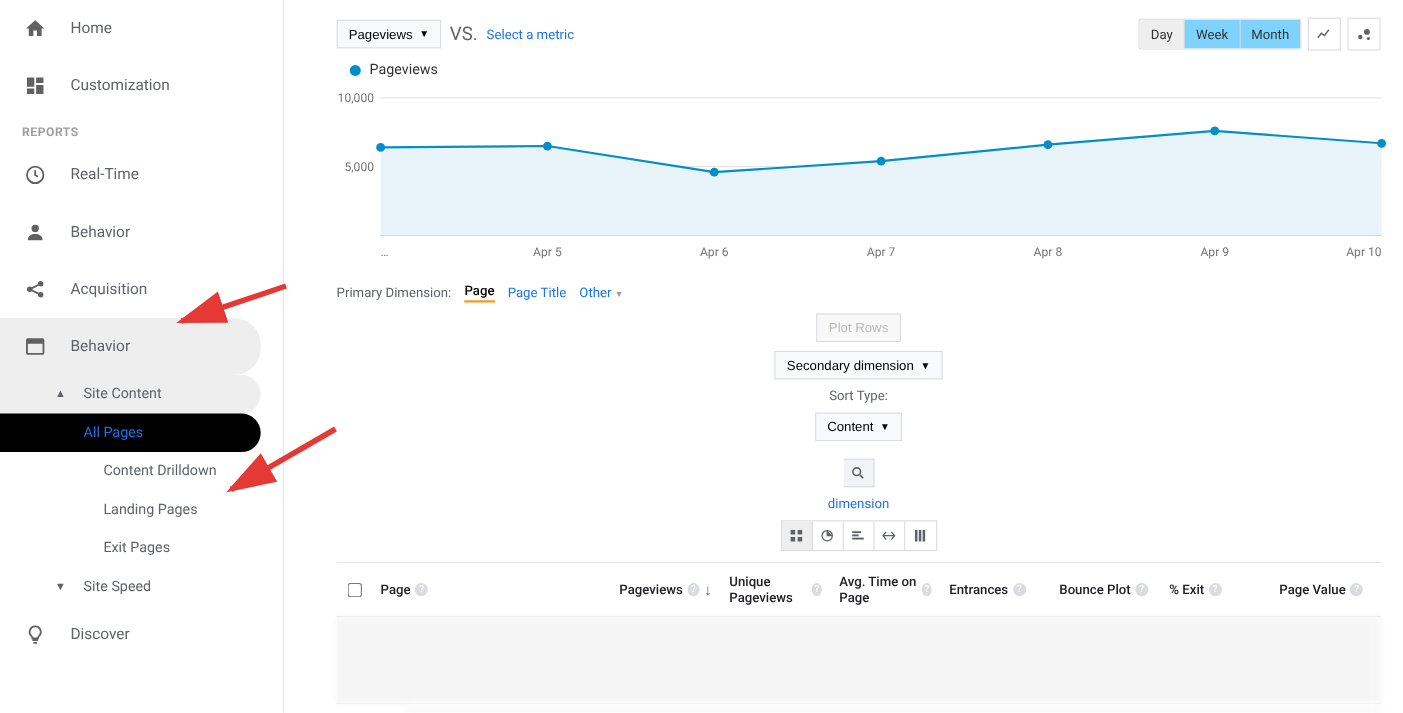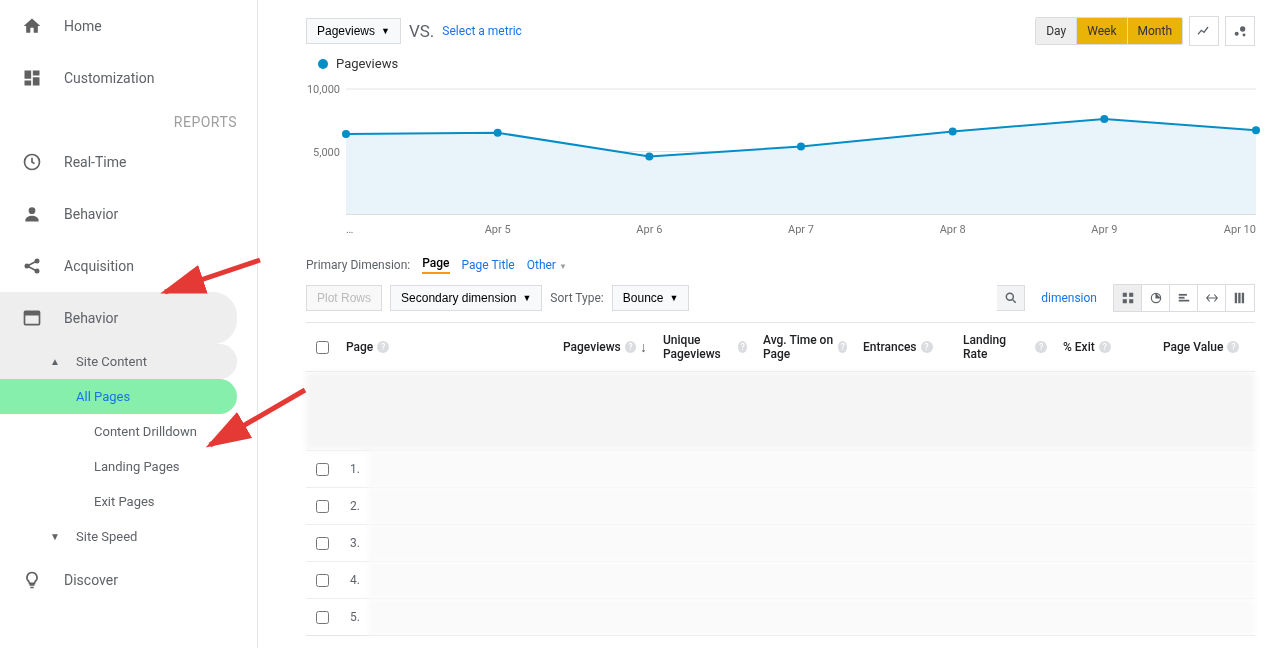--- a/index.html
+++ b/index.html
@@ -4,51 +4,51 @@
 <style>
 * { margin: 0; padding: 0; box-sizing: border-box; }
 body { font-family: Roboto, Arial, sans-serif; font-size: 13px; color: #333; background: #fff; width: 1275px; height: 648px; overflow: hidden; }
 .container { display: flex; height: 100%; gap: 28px; }
 
 
 .sidebar { width: 258px; background: #fff; border-right: 1px solid #e5e5e5; overflow-y: auto; }
 .nav-item { display: flex; align-items: center; padding: 14px 20px; color: #5f6368; cursor: pointer; font-size: 14px; }
 .nav-item .icon { width: 24px; height: 24px; margin-right: 20px; display: flex; align-items: center; justify-content: center; color: #616161; }
 .nav-item.active { background: #eee; border-radius: 0 24px 24px 0; margin-right: 20px; }
-.nav-section-label { padding: 10px 20px 6px; font-size: 14px; color: #9e9e9e; font-weight: 400; letter-spacing: 0.5px; text-align: right; }
+.nav-section-label { padding: 10px 20px 6px; font-size: 11px; color: #9e9e9e; font-weight: 700; letter-spacing: 0.5px; }
 .nav-sub { padding: 10px 20px 10px 76px; color: #5f6368; cursor: pointer; font-size: 13px; }
 .nav-sub.expanded { display: flex; align-items: center; padding-left: 50px; }
 .nav-sub.expanded .caret { width: 20px; margin-right: 6px; font-size: 10px; }
-.nav-sub.highlight { background: #86efac; color: #1a73e8; border-radius: 0 20px 20px 0; margin-right: 20px; }
+.nav-sub.highlight { background: #000000; color: #1a73e8; border-radius: 0 20px 20px 0; margin-right: 20px; }
 .nav-sub-sub { padding: 10px 20px 10px 94px; color: #5f6368; cursor: pointer; font-size: 13px; }
 
 
 .main { flex: 1; padding: 16px 20px; overflow: hidden; }
 .topbar { display: flex; align-items: center; justify-content: space-between; margin-bottom: 10px; }
 .topbar-left { display: flex; align-items: center; gap: 8px; }
 .dropdown-btn { border: 1px solid #dadce0; background: #f8f9fa; padding: 5px 10px; font-size: 12px; cursor: pointer; display: inline-flex; align-items: center; gap: 6px; }
 .vs-label { font-size: 17px; color: #5f6368; }
 .link { color: #1a73e8; font-size: 12px; cursor: pointer; }
 .topbar-right { display: flex; align-items: center; gap: 6px; }
 .btn-group { display: flex; border: 1px solid #dadce0; border-radius: 2px; overflow: hidden; }
-.btn-group .seg { padding: 6px 10px; font-size: 12px; cursor: pointer; border-right: 1px solid #dadce0; background: #eab308; }
+.btn-group .seg { padding: 6px 10px; font-size: 12px; cursor: pointer; border-right: 1px solid #dadce0; background: #7dd3fc; }
 .btn-group .seg:last-child { border-right: none; }
 .btn-group .seg.active { background: #eee; }
 .icon-btn { width: 30px; height: 30px; border: 1px solid #dadce0; background: #fff; display: flex; align-items: center; justify-content: center; cursor: pointer; }
 
 .chart-header { display: flex; align-items: center; gap: 8px; margin: 6px 0 0 12px; }
 .dot { width: 10px; height: 10px; border-radius: 50%; background: #058dc7; }
 
 .chart-wrap { position: relative; margin: 8px 0 0 0; }
 
 .dim-row { display: flex; align-items: center; gap: 12px; margin-top: 14px; font-size: 12px; }
 .dim-label { color: #5f6368; }
 .dim-active { color: #000; font-weight: 500; }
 
-.toolbar { display: flex; align-items: center; gap: 8px; margin-top: 10px; }
+.toolbar { display: flex; align-items: center; gap: 8px; margin-top: 10px; flex-direction: column; }
 .toolbar .spacer { flex: 1; }
 .search-box { display: flex; align-items: center; border: 1px solid #dadce0; }
 .search-box input { border: none; padding: 5px 8px; width: 130px; font-size: 12px; outline: none; }
 .search-clear { width: 20px; text-align: center; color: #9e9e9e; cursor: pointer; }
 .search-go { width: 28px; height: 26px; border: 1px solid #dadce0; border-left: none; background: #f1f3f4; display: flex; align-items: center; justify-content: center; cursor: pointer; }
 .view-btns { display: flex; border: 1px solid #dadce0; }
 .view-btns .vb { width: 28px; height: 26px; display: flex; align-items: center; justify-content: center; border-right: 1px solid #dadce0; cursor: pointer; color: #5f6368; }
 .view-btns .vb:last-child { border-right: none; }
 .view-btns .vb.active { background: #eee; }
 
@@ -230,21 +230,21 @@
     <div class="toolbar">
       <button class="dropdown-btn" disabled="" style="color:#bbb;background:#f8f8f8">
         <span>Plot Rows</span>
       </button>
       <button class="dropdown-btn">
         <span>Secondary dimension</span>
         <span style="font-size:9px">▼</span>
       </button>
       <span class="dim-label" style="font-size:12px">Sort Type:</span>
       <button class="dropdown-btn">
-        <span>Bounce</span>
+        <span>Content</span>
         <span style="font-size:9px">▼</span>
       </button>
       <div class="spacer"></div>
       <div style="display:flex">
         <div class="search-go">
           <svg width="14" height="14" viewBox="0 0 24 24" fill="none" stroke="#5f6368" stroke-width="2.5">
               <circle cx="10" cy="10" r="6"></circle>
               <path d="M20 20l-5-5"></path>
             </svg>
         </div>
@@ -307,21 +307,21 @@
           </div>
         <div class="th col-metric">
             <span>Avg. Time on Page</span> 
             <span class="help-icon">?</span>
           </div>
         <div class="th col-metric">
             <span>Entrances</span> 
             <span class="help-icon">?</span>
           </div>
         <div class="th col-metric">
-            <span>Landing Rate</span> 
+            <span>Bounce Plot</span> 
             <span class="help-icon">?</span>
           </div>
         <div class="th col-metric">
             <span>% Exit</span> 
             <span class="help-icon">?</span>
           </div>
         <div class="th col-metric">
             <span>Page Value</span> 
             <span class="help-icon">?</span>
           </div>

